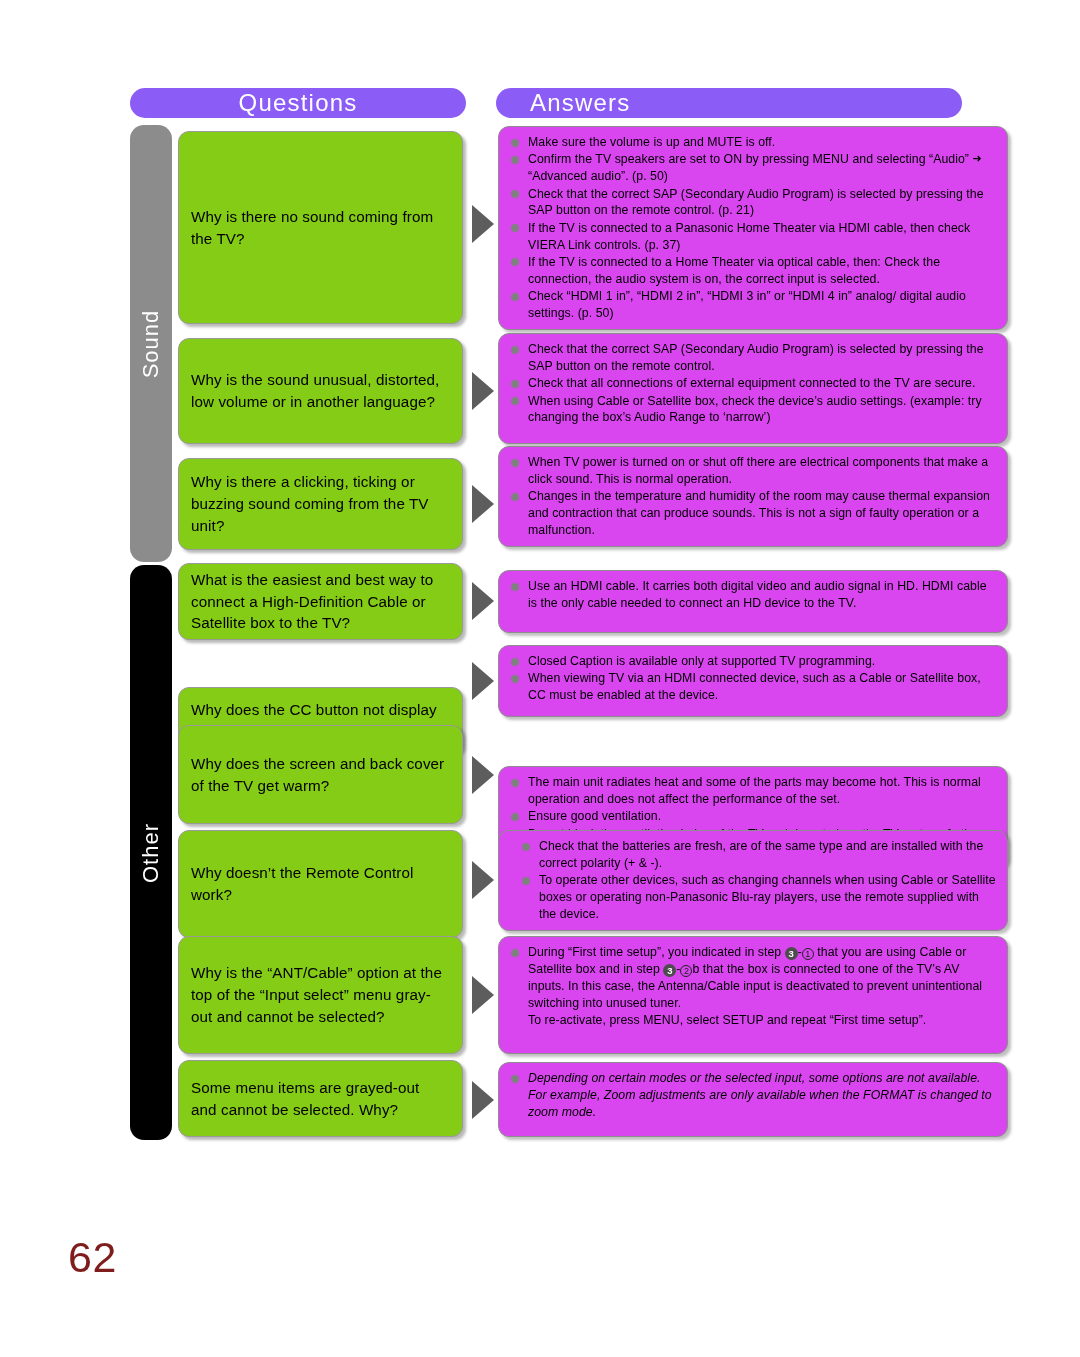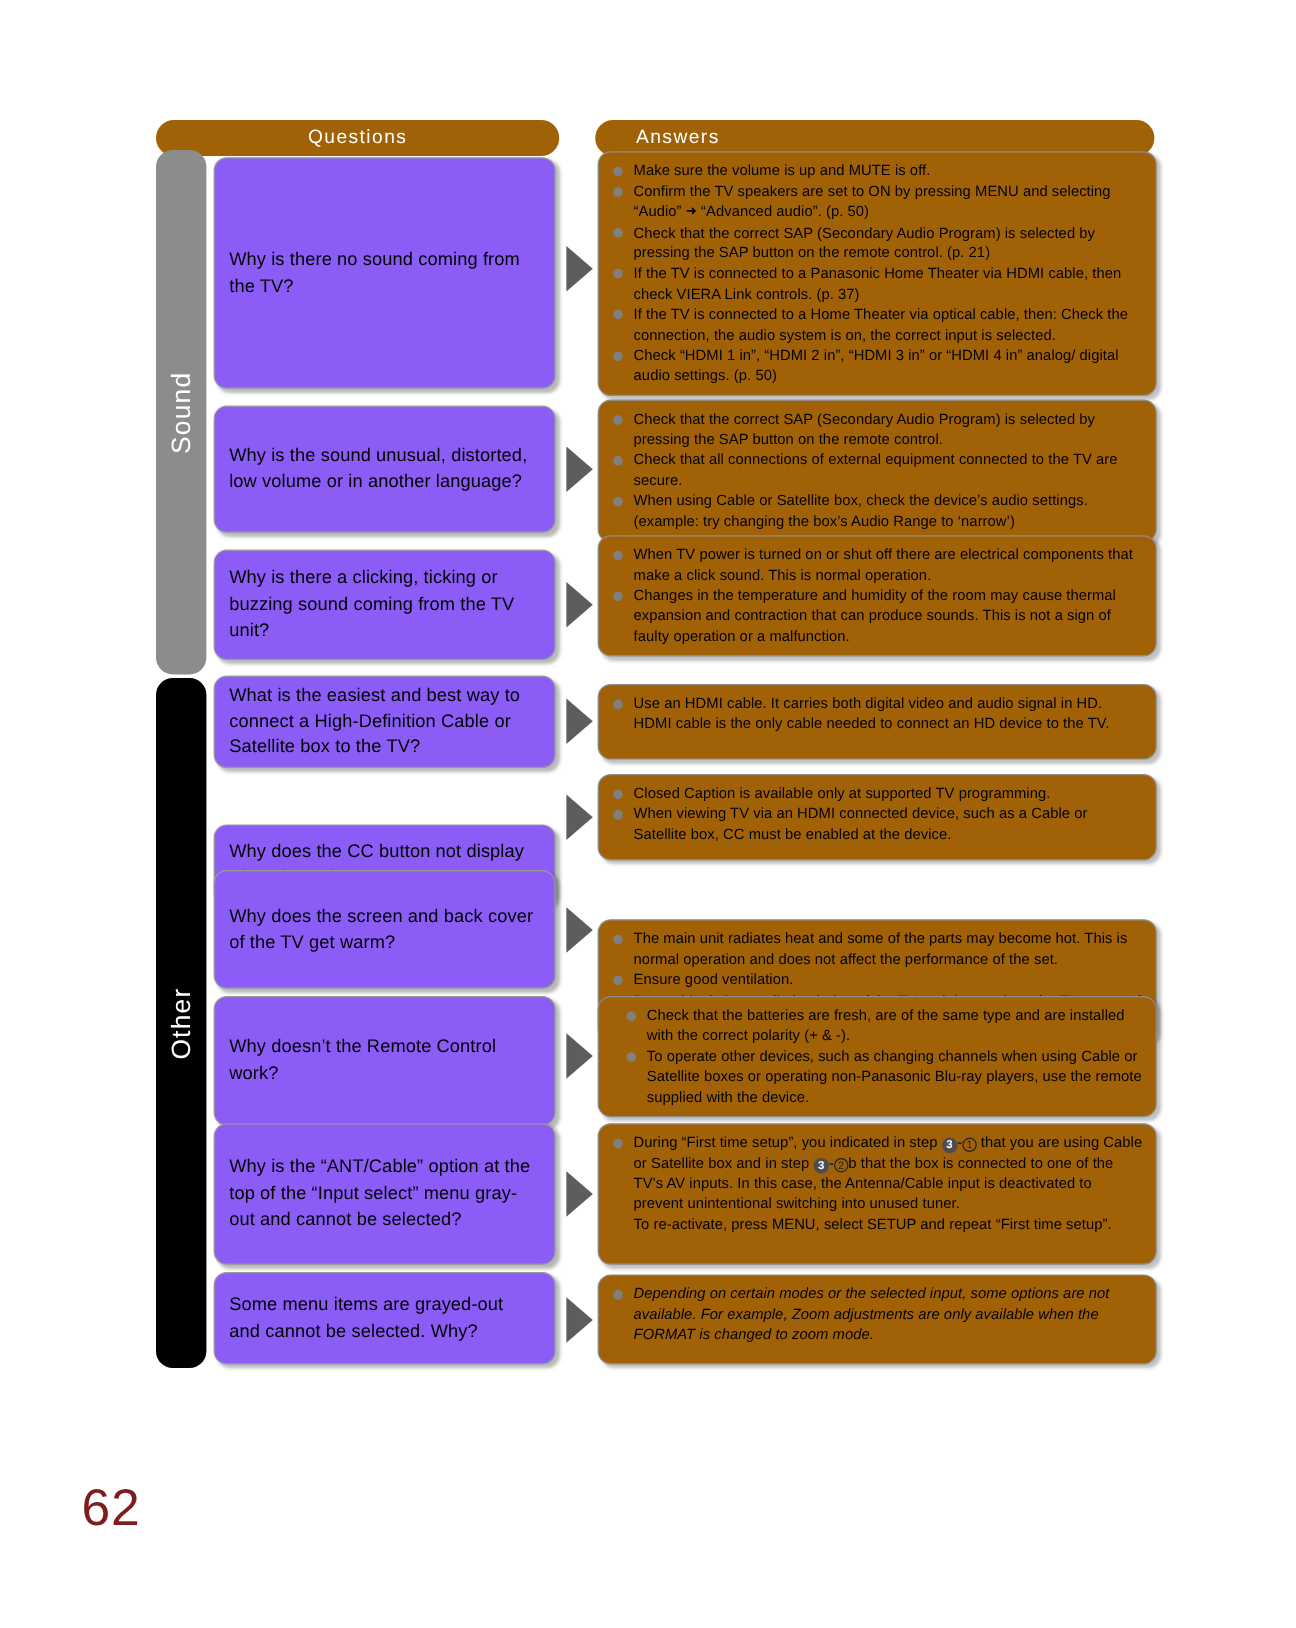--- a/index.html
+++ b/index.html
@@ -27,26 +27,26 @@
   
   .header-row {
     position: absolute;
     left: 130px;
     top: 88px;
     width: 832px;
     height: 30px;
   }
   .hdr {
     position: absolute;
-    top: 12px;
+    top: 0;
     height: 30px;
-    background: #a16207;
+    background: #8b5cf6;
     border-radius: 15px;
     color: #ffffff;
-    font-size: 16px;
+    font-size: 24px;
     line-height: 30px;
     letter-spacing: 1.2px;
   }
   .hdr-questions {
     left: 0;
     width: 336px;
     text-align: center;
   }
   .hdr-answers {
     left: 366px;
@@ -92,39 +92,39 @@
     left: 0; top: 0;
     width: 1080px;
     height: 1357px;
   }
 
   .qbox {
     position: absolute;
     left: 0;
     width: 285px;
     box-sizing: border-box;
-    background: #8b5cf6;
+    background: #84cc16;
     border: 1px solid #9a9a9a;
     border-radius: 11px;
     box-shadow: 3px 3px 3px rgba(0,0,0,0.28);
     padding: 9px 13px 9px 12px;
     font-size: 15.2px;
     line-height: 1.44;
     display: flex;
     align-items: center;
     letter-spacing: 0.1px;
   }
   .qbox > span { display: block; width: 100%; }
 
   .abox {
     position: absolute;
     left: 318px;
-    width: 466px;
+    width: 510px;
     box-sizing: border-box;
-    background: #a16207;
+    background: #d946ef;
     border: 1px solid #8d8d8d;
     border-radius: 11px;
     box-shadow: 3px 3px 3px rgba(0,0,0,0.25);
     padding: 7px 10px 7px 9px;
   }
   .bullets { margin: 0; padding: 0; list-style: none; }
   .bullets li {
     position: relative;
     padding-left: 20px;
     font-size: 12.3px;

